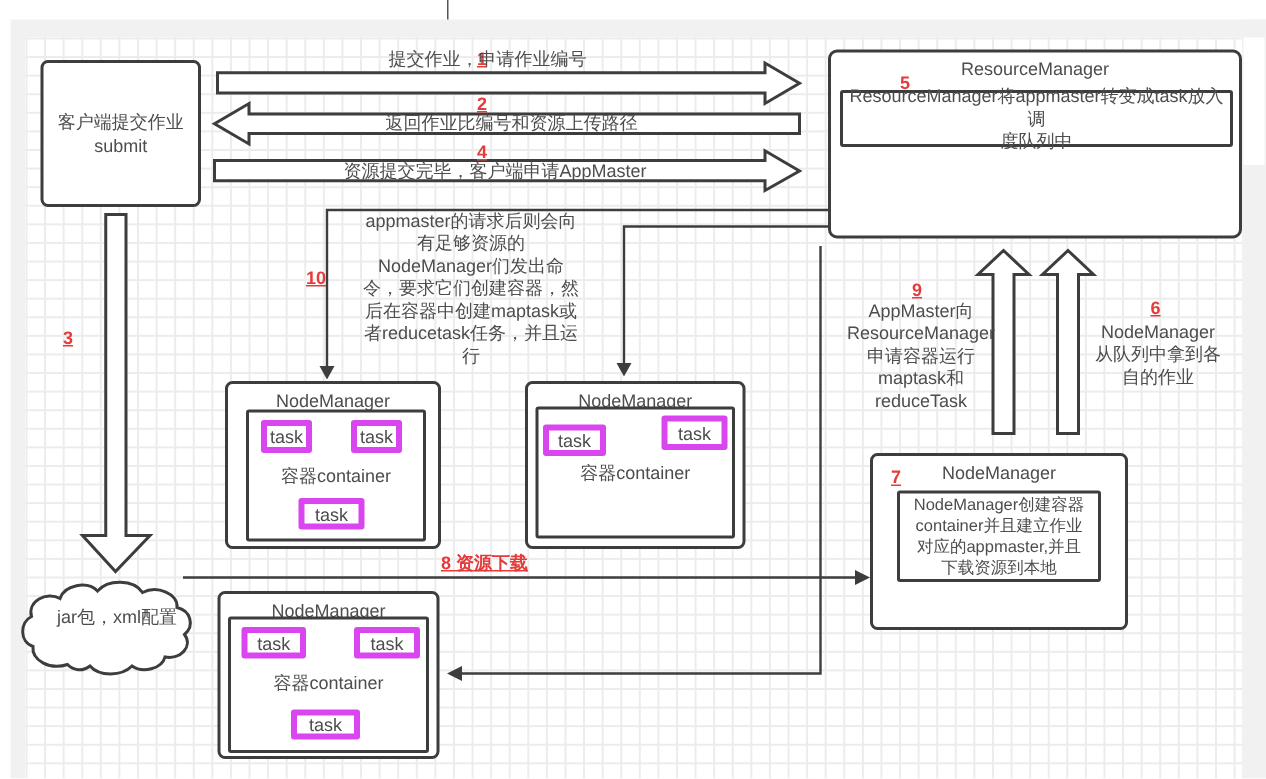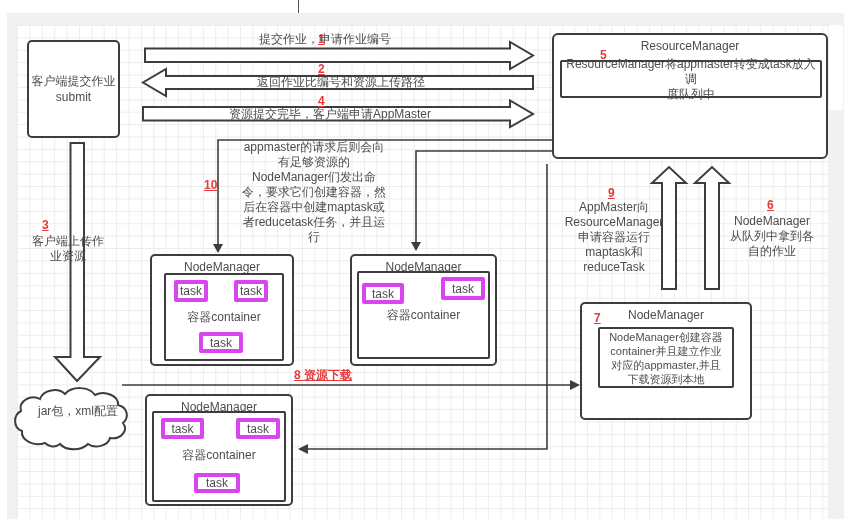--- a/index.html
+++ b/index.html
@@ -64,37 +64,33 @@
 
     <polyline class="conn" points="547,164 547,449 300,449"></polyline>
     <polygon class="head" points="308,444 308,454 298,449"></polygon>
 
     <polyline class="conn" points="122,385 571,385"></polyline>
     <polygon class="head" points="570,380 570,390 580,385"></polygon>
 
     <path class="cloud" d="M45,443 c-12,4 -24,-3 -23,-12 c-9,-3 -9,-16 -1,-20 c-3,-10 10,-17 19,-12 c3,-9 18,-12 25,-5 c7,-8 24,-8 30,1 c10,-5 24,1 23,10 c9,2 12,12 5,18 c6,8 -3,17 -13,15 c-2,8 -15,11 -22,6 c-7,7 -22,7 -28,0 c-5,4 -11,3 -15,-1 Z"></path>
   </svg>
 
-  <div class="box centered-2line" style="left:27px; top:40px; width:93px; height:98px;text-align:right;">
+  <div class="box centered-2line" style="left:27px; top:40px; width:107px; height:98px;text-align:right;">
     <div>客户端提交作业</div>
     <div>submit</div>
   </div>
 
   <div class="red" style="left:318px; top:32px;">1</div>
   <div class="lbl" style="left:225px; top:32px; width:200px;">提交作业，申请作业编号</div>
   <div class="red" style="left:318px; top:62px;">2</div>
   <div class="lbl" style="left:216px; top:75px; width:250px;">返回作业比编号和资源上传路径</div>
   <div class="red" style="left:318px; top:94px;">4</div>
   <div class="lbl" style="left:190px; top:107px; width:280px;">资源提交完毕，客户端申请AppMaster</div>
 
   <div class="red" style="left:42px; top:218px;">3</div>
-  <div class="lbl" style="left:23px; top:234px; width:90px;">
-    <div>客户端上传作</div>
-    <div>业资源</div>
-  </div>
 
   <div class="red" style="left:204px; top:178px;">10</div>
   <div class="lbl" style="left:228px; top:140px; width:172px;">
     <div>appmaster的请求后则会向</div>
     <div>有足够资源的</div>
     <div>NodeManager们发出命</div>
     <div>令，要求它们创建容器，然</div>
     <div>后在容器中创建maptask或</div>
     <div>者reducetask任务，并且运</div>
     <div>行</div>

